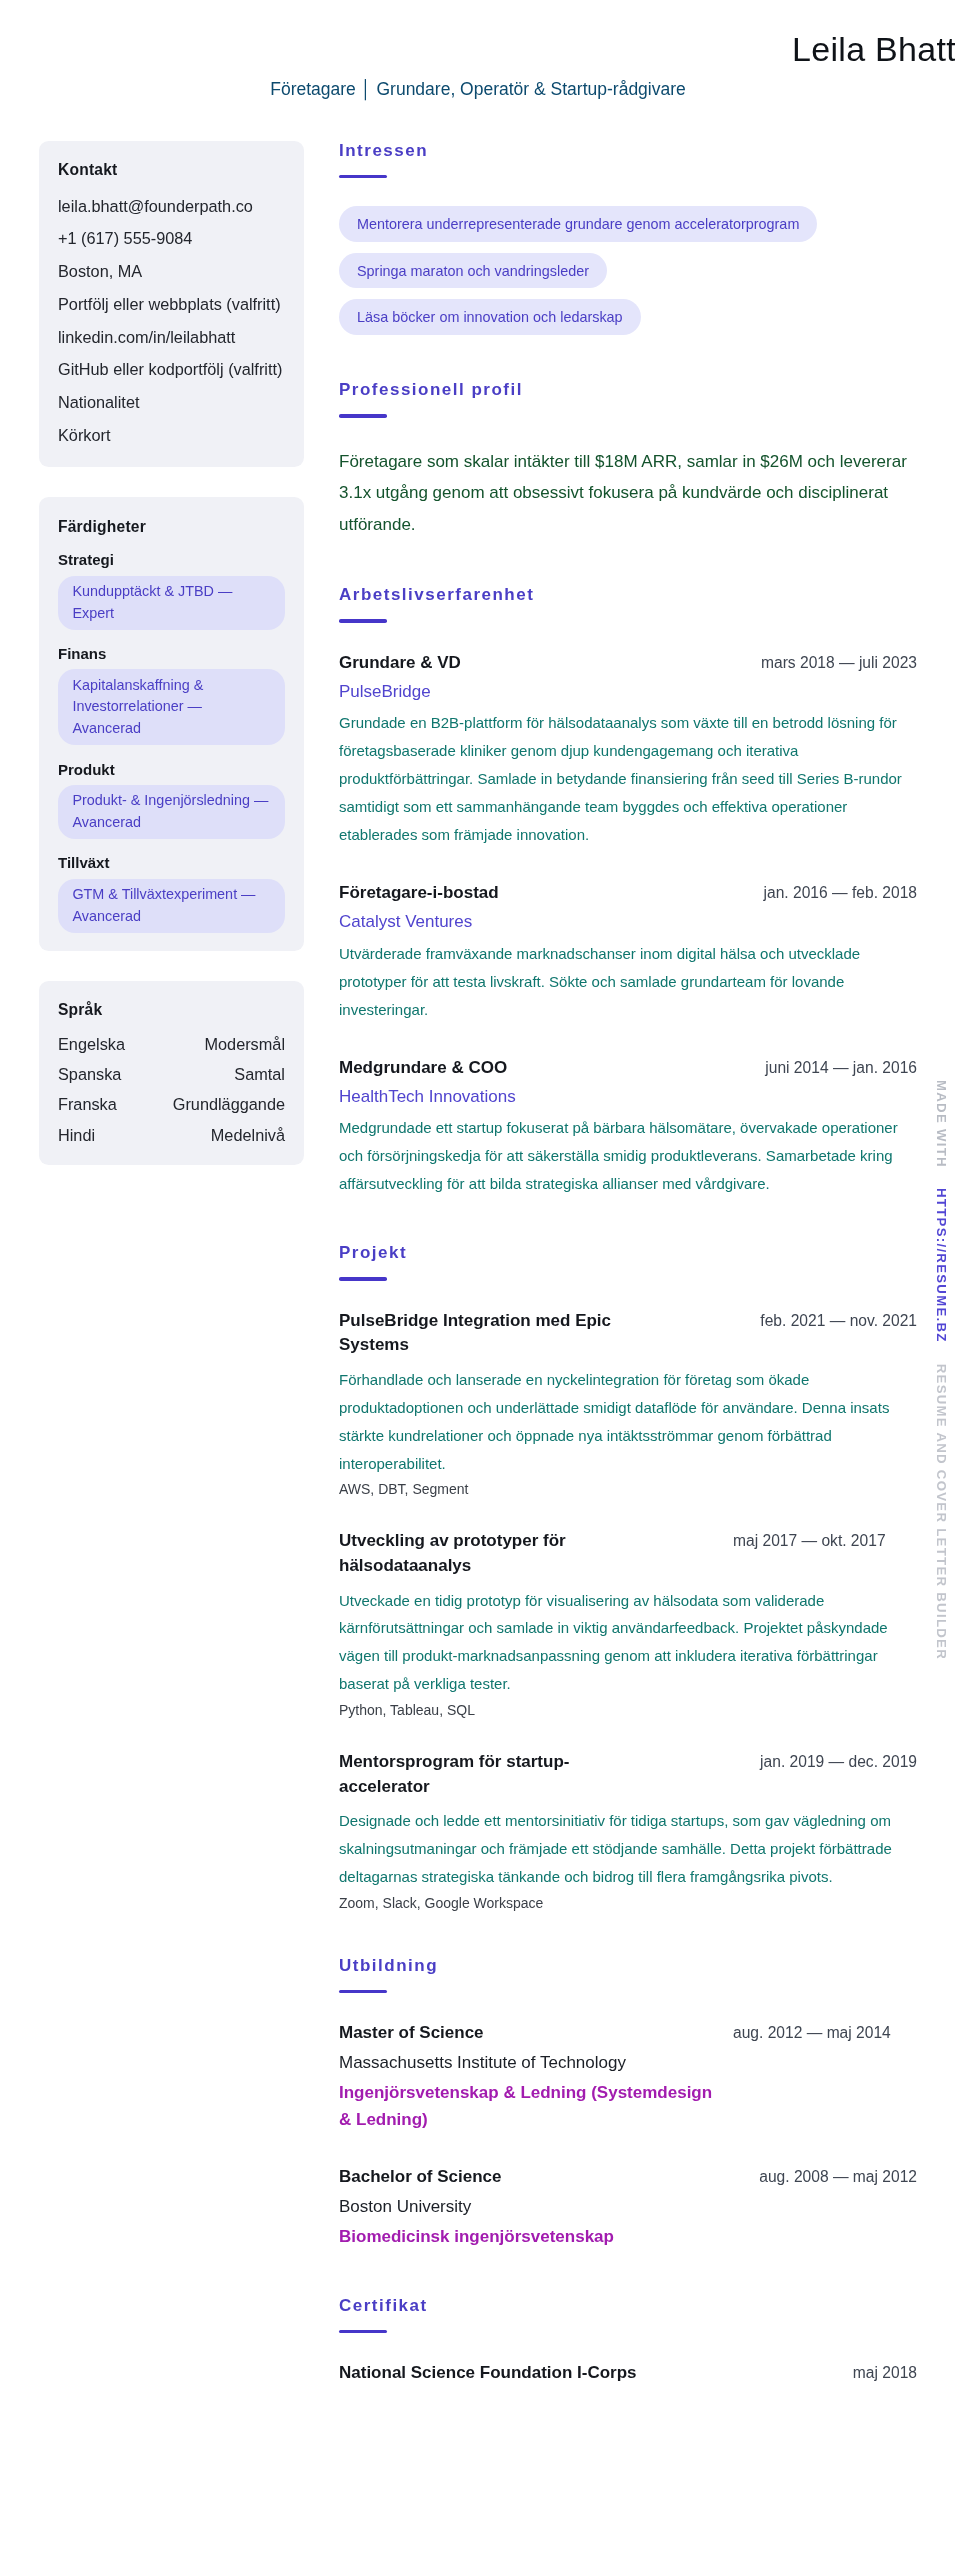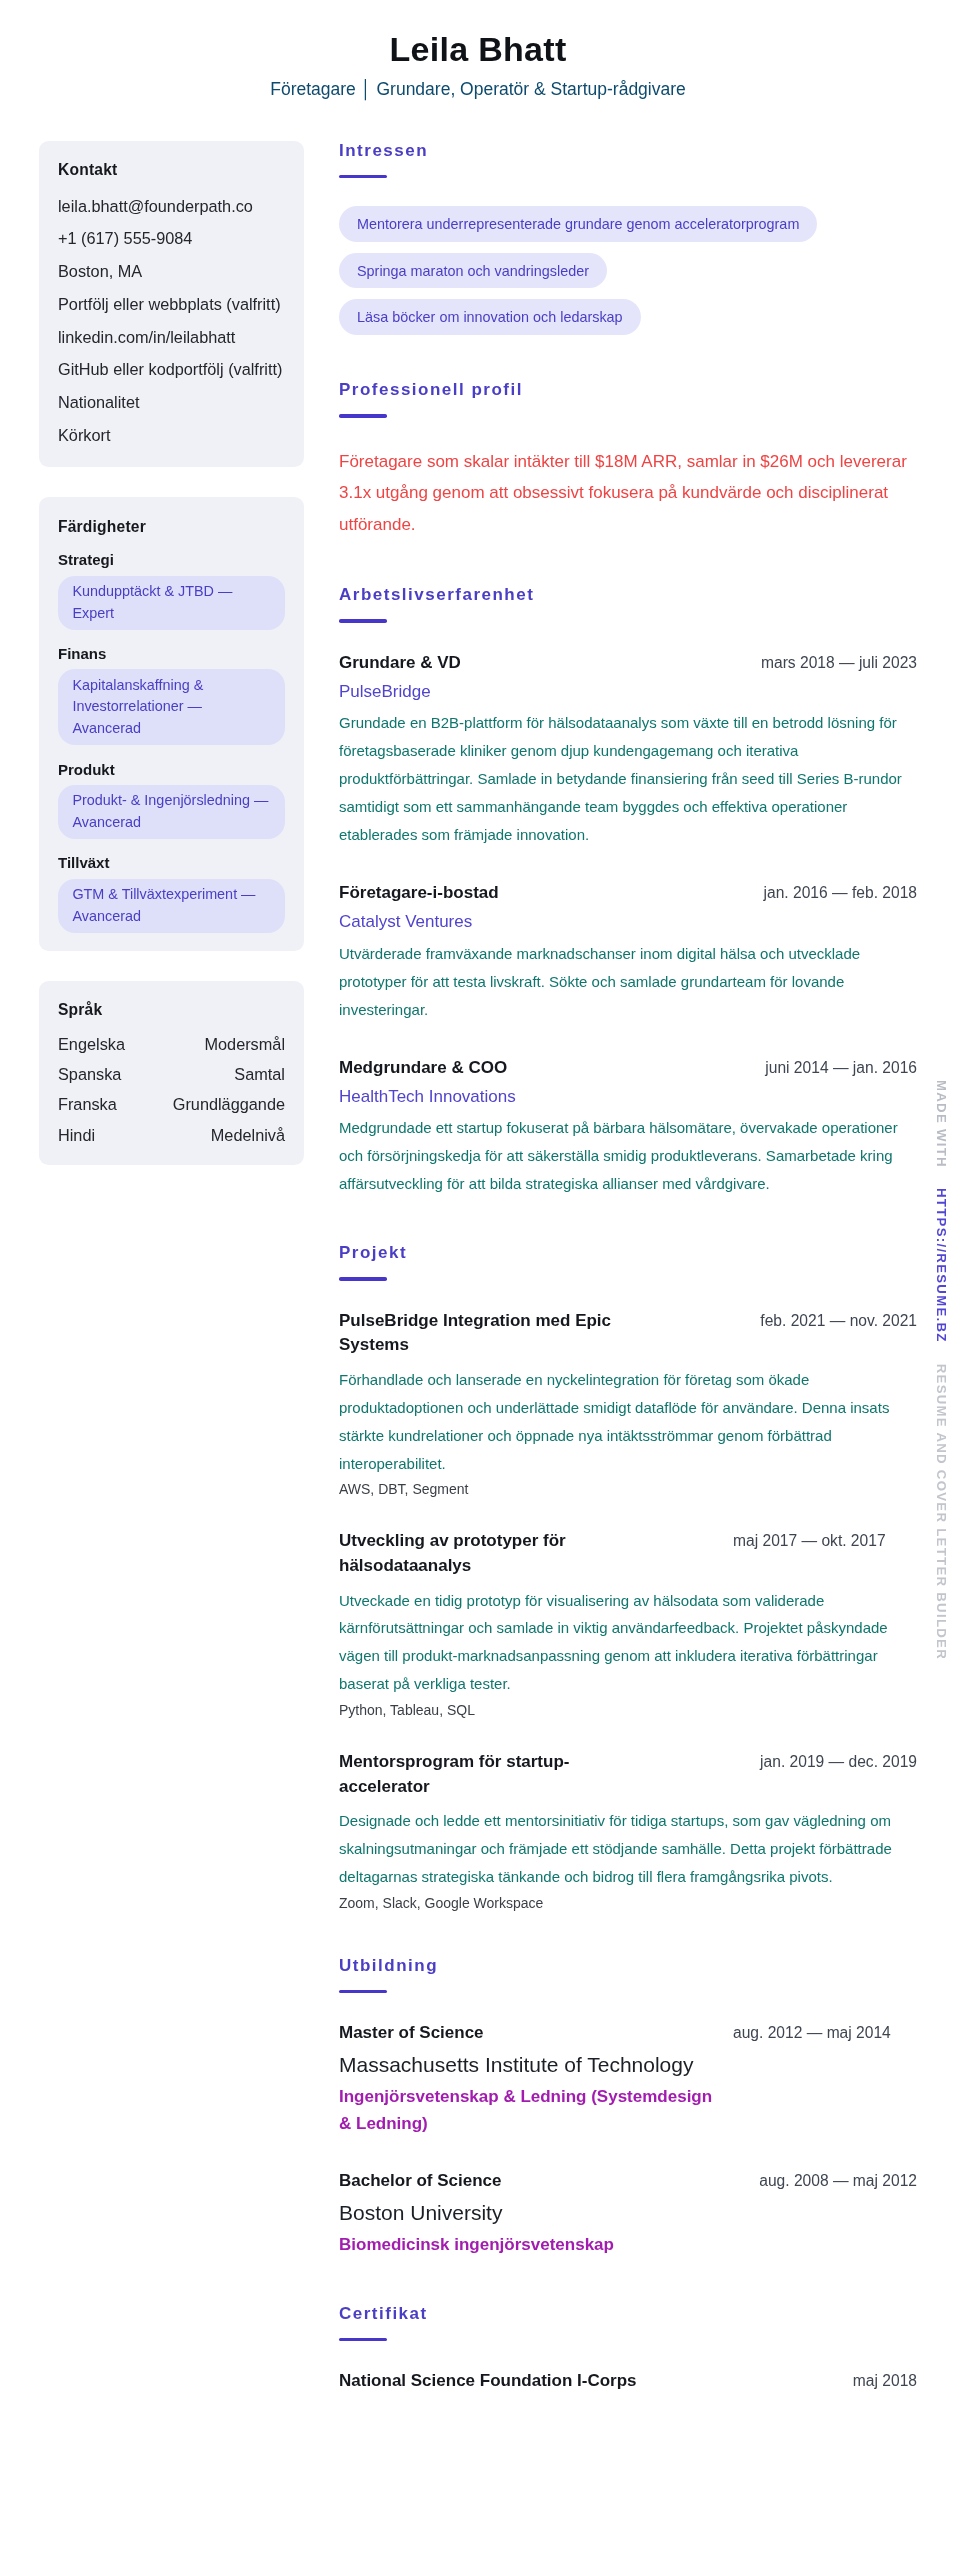--- a/index.html
+++ b/index.html
@@ -3,21 +3,21 @@
 <meta charset="utf-8">
 <style>
   html,body { margin:0; padding:0; background:#ffffff; }
   .page {
     position:relative; width:956px; height:2576px; overflow:hidden;
     background:#ffffff; color:#23262d;
     font-family:"Liberation Sans", sans-serif;
   }
   
   .header { text-align:center; padding-top:30px; }
-  .name { font-size:34px; font-weight:700; color:#0f1318; letter-spacing:0.3px; }
+  .name { font-size:34px; font-weight:400; color:#0f1318; letter-spacing:0.3px;text-align:right; }
   .subtitle { margin-top:9.6px; font-size:17.5px; color:#0c4a6e; }
 
   
   .content { display:flex; align-items:flex-start; padding:0 39px; margin-top:41px; gap:35px; }
   .sidebar { flex:0 0 265px; width:265px; }
   .main { flex:1; min-width:0; }
 
   
   .side-box { background:#f0f1f6; border-radius:9.6px; padding:20.5px 19px 18px; margin-bottom:30px; }
   .side-title { font-size:15.6px; font-weight:700; color:#15181e; margin-bottom:15.6px; letter-spacing:0.2px; }
@@ -37,32 +37,32 @@
   .sec-head { font-size:17px; font-weight:700; color:#4a3ec5; letter-spacing:1.5px; }
   .sec-underline { width:48px; height:3.6px; background:#4636c9; border-radius:1.8px; margin-top:14px; }
   .sec-body { margin-top:28px; }
 
   .pill-row { margin-bottom:10.8px; }
   .int-pill {
     display:inline-block; background:#e4e5fb; color:#4a3ec5;
     font-size:14.4px; line-height:1.4; padding:7.8px 18px; border-radius:601px;
   }
 
-  .profile-text { font-size:17px; line-height:1.86; color:#ef4444; }
+  .profile-text { font-size:17px; line-height:1.86; color:#14532d; }
 
   .entry { margin-bottom:32.5px; }
   .entry:last-child { margin-bottom:0; }
   .entry-head { display:flex; align-items:flex-start; }
   .entry-role { font-size:17px; font-weight:700; color:#15181e; line-height:1.45; flex:0 1 auto; max-width:313px; }
   .entry-date { margin-left:auto; font-size:15.6px; color:#3e4551; line-height:1.55; white-space:nowrap; text-align:right; padding-left:10.8px; }
   .entry-date.wrap { white-space:normal; flex:0 0 184px; text-align:left; padding-left:0; }
   .entry-company { font-size:17px; color:#5044ce; margin-top:6px; }
   .entry-desc { font-size:15px; line-height:1.86; color:#0f766e; margin-top:7.8px; }
   .entry-tools { font-size:14px; color:#3a3f47; margin-top:3.6px; }
-  .edu-school { font-size:21px; color:#1b1f26; margin-top:7.2px; }
+  .edu-school { font-size:17px; color:#1b1f26; margin-top:7.2px; }
   .edu-field { font-size:17px; color:#a21caf; line-height:1.55; margin-top:7.2px; max-width:385px;font-weight:bold; }
 
   
   .watermark {
     position:absolute; top:1080px; right:7.2px;
     writing-mode:vertical-rl; font-size:13.2px; letter-spacing:1.3px;
     white-space:nowrap;
   }
   .wm-made { color:#b8bcc4; font-weight:600; }
   .wm-url { color:#5246d4; font-weight:700; margin:15.6px 0; }

